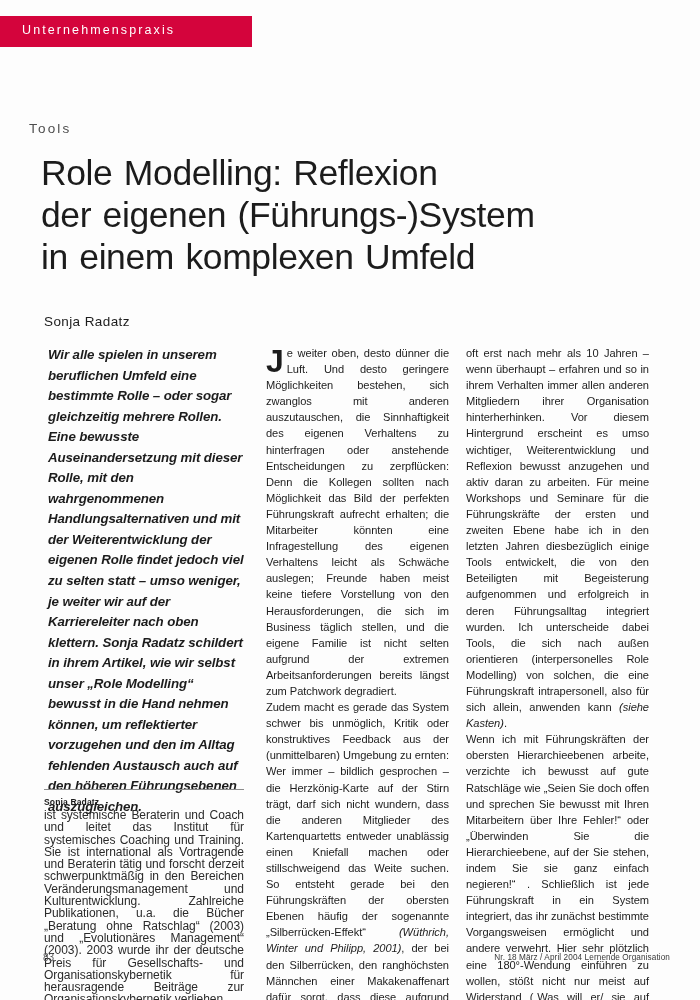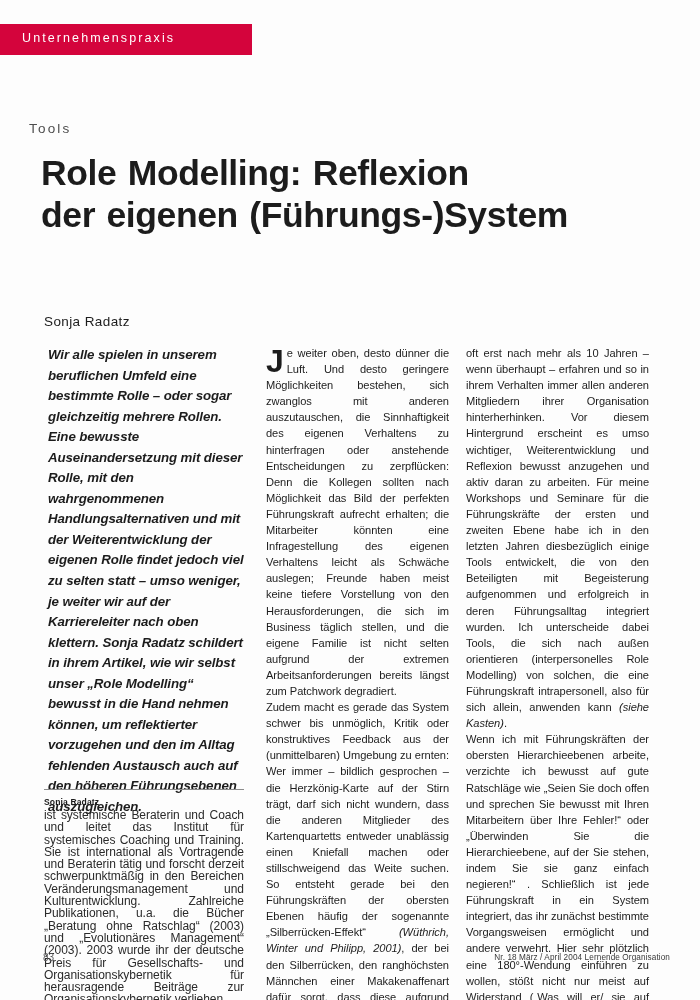--- a/index.html
+++ b/index.html
@@ -17,21 +17,21 @@
   .page {
     position: absolute;
     inset: 0;
     background: #fdfdfd;
   }
 
   
   .banner {
     position: absolute;
     left: 0;
-    top: 24px;
+    top: 16px;
     width: 252px;
     height: 31px;
     background: #d4043c;
     text-align: center;
   }
   .banner-label {
     position: absolute;
     left: 22px;
     top: 7px;
     color: #ffffff;
@@ -52,21 +52,21 @@
   }
 
   
   .headline {
     position: absolute;
     left: 41px;
     top: 152px;
     width: 645px;
     font-size: 35.5px;
     line-height: 42px;
-    font-weight: bold;
+    font-weight: normal;
     letter-spacing: -0.4px;
     color: #1c1c1c;
     word-spacing: 2px;
   }
   .headline div { white-space: nowrap; }
 
   
   .byline {
     position: absolute;
     left: 44px;
@@ -173,20 +173,21 @@
 
   <div class="banner">
     <span class="banner-label">Unternehmenspraxis</span>
   </div>
 
   <div class="kicker">Tools</div>
 
   <div class="headline">
     <div>Role Modelling: Reflexion</div>
     <div>der eigenen (Führungs-)System</div>
+    <div>in einem komplexen Umfeld</div>
   </div>
 
   <div class="byline">Sonja Radatz</div>
 
   <div class="col col-lead">Wir alle spielen in unserem beruflichen Umfeld eine bestimmte Rolle – oder sogar gleichzeitig mehrere Rollen. Eine bewusste Auseinandersetzung mit dieser Rolle, mit den wahrgenommenen Handlungsalternativen und mit der Weiterentwicklung der eigenen Rolle findet jedoch viel zu selten statt – umso weniger, je weiter wir auf der Karriereleiter nach oben klettern. Sonja Radatz schildert in ihrem Artikel, wie wir selbst unser „Role Modelling“ bewusst in die Hand nehmen können, um reflektierter vorzugehen und den im Alltag fehlenden Austausch auch auf den höheren Führungsebenen auszugleichen.</div>
 
   <div class="col col-body col-mid">
     <p><span class="dropcap">J</span><span>e weiter oben, desto dünner die Luft. Und desto geringere Möglichkeiten bestehen, sich zwanglos mit anderen auszutauschen, die Sinnhaftigkeit des eigenen Verhaltens zu hinterfragen oder anstehende Entscheidungen zu zerpflücken: Denn die Kollegen sollten nach Möglichkeit das Bild der perfekten Führungskraft aufrecht erhalten; die Mitarbeiter könnten eine Infragestellung des eigenen Verhaltens leicht als Schwäche auslegen; Freunde haben meist keine tiefere Vorstellung von den Herausforderungen, die sich im Business täglich stellen, und die eigene Familie ist nicht selten aufgrund der extremen Arbeitsanforderungen bereits längst zum Patchwork degradiert.</span></p>
     <p>Zudem macht es gerade das System schwer bis unmöglich, Kritik oder konstruktives Feedback aus der (unmittelbaren) Umgebung zu ernten: Wer immer – bildlich gesprochen – die Herzkönig-Karte auf der Stirn trägt, darf sich nicht wundern, dass die anderen Mitglieder des Kartenquartetts entweder unablässig einen Kniefall machen oder stillschweigend das Weite suchen. So entsteht gerade bei den Führungskräften der obersten Ebenen häufig der sogenannte „Silberrücken-Effekt“ <em class="src">(Wüthrich, Winter und Philipp, 2001)</em>, der bei den Silberrücken, den ranghöchsten Männchen einer Makakenaffenart dafür sorgt, dass diese aufgrund ihres Abgeschnittenseins von Feedback und Information der anderen von Innovationen</p>
   </div>

